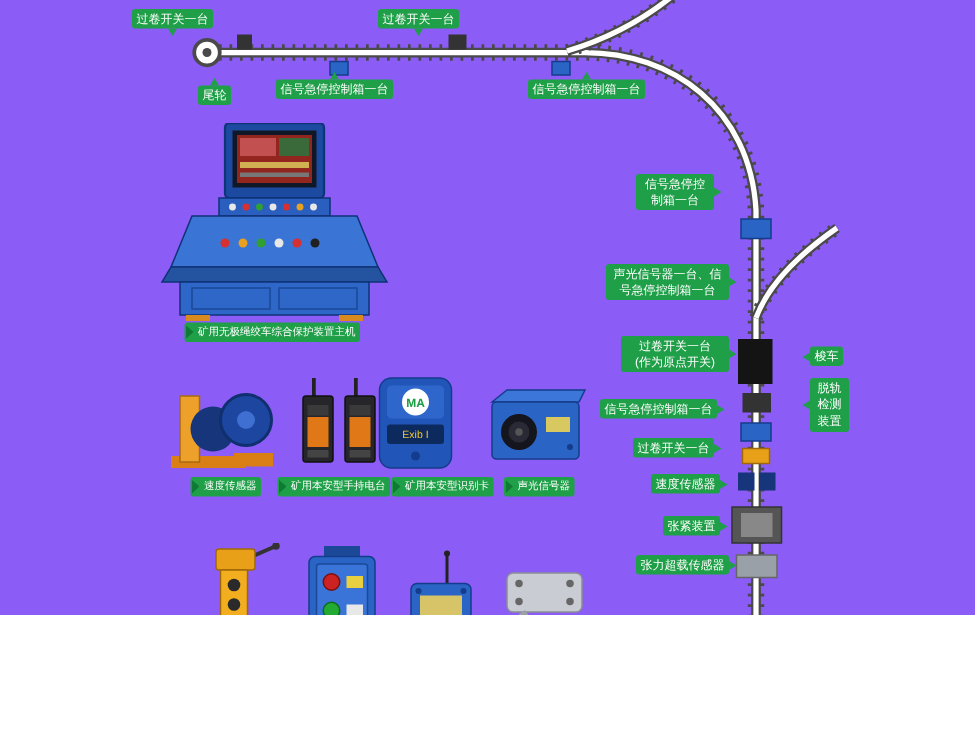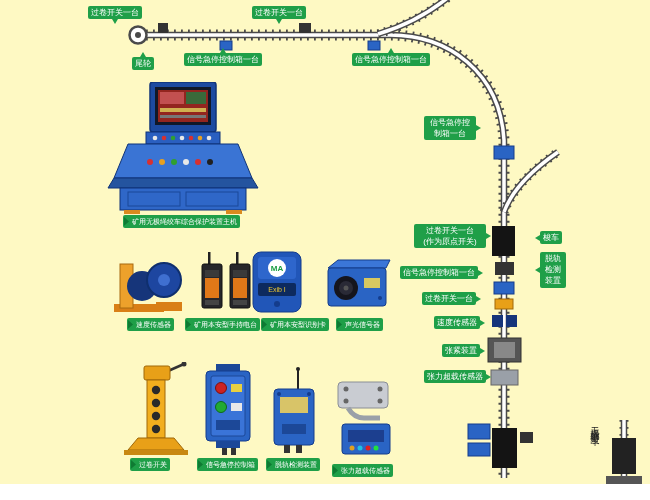--- a/index.html
+++ b/index.html
@@ -1,16 +1,16 @@
 <!DOCTYPE html>
 <html><head>
 <meta charset="utf-8">
 <style>
   html,body{margin:0;padding:0;background:#fff;font-family:"Liberation Sans",sans-serif;}
-  #stage{position:relative;width:650px;height:484px;background:#fef9c3;overflow:hidden;}
+  #stage{position:relative;width:650px;height:410px;background:#8b5cf6;overflow:hidden;}
   svg{display:block;}
   .ties{fill:none;stroke:#4a4a4a;stroke-width:11;stroke-dasharray:1.8 5.2;}
   .ties.thin{stroke-width:9;}
   .rail-outer{fill:none;stroke:#4a4a4a;stroke-width:6.5;}
   .rail-inner{fill:none;stroke:#ffffff;stroke-width:3.5;}
   .badge{position:absolute;background:#1f9f48;color:#fff;font-size:8px;line-height:1.4;
          padding:1px 3px;text-align:center;white-space:pre-line;border-radius:2px;
          box-sizing:border-box;z-index:5;}
   .badge.pt-down::after{content:"";position:absolute;left:50%;bottom:-5px;margin-left:-3px;
          border:3px solid transparent;border-top:5px solid #1f9f48;border-bottom:none;}
@@ -89,20 +89,21 @@
       <rect x="606" y="476" width="36" height="8" fill="#555"></rect>
     </g>
   </svg>
 
   <div class="badge pt-down" style="left:88px;top:6px">过卷开关一台</div>
   <div class="badge pt-down" style="left:252px;top:6px">过卷开关一台</div>
   <div class="badge pt-up" style="left:132px;top:57px">尾轮</div>
   <div class="badge pt-up" style="left:184px;top:53px">信号急停控制箱一台</div>
   <div class="badge pt-up" style="left:352px;top:53px">信号急停控制箱一台</div>
   <div class="badge pt-right" style="left:424px;top:116px;width:52px">信号急停控制箱一台</div>
+  <div class="badge pt-right" style="left:404px;top:176px;width:82px">声光信号器一台、信号急停控制箱一台</div>
   <div class="badge pt-right" style="left:414px;top:224px;width:72px">过卷开关一台
 (作为原点开关)</div>
   <div class="badge pt-left" style="left:540px;top:231px">梭车</div>
   <div class="badge pt-left" style="left:540px;top:252px;width:26px">脱轨检测装置</div>
   <div class="badge pt-right" style="left:400px;top:266px">信号急停控制箱一台</div>
   <div class="badge pt-right" style="left:422px;top:292px">过卷开关一台</div>
   <div class="badge pt-right" style="left:434px;top:316px">速度传感器</div>
   <div class="badge pt-right" style="left:442px;top:344px">张紧装置</div>
   <div class="badge pt-right" style="left:424px;top:370px">张力超载传感器</div>
   <div class="vlabel" style="left:588px;top:420px">无极绳牵引绞车</div>

